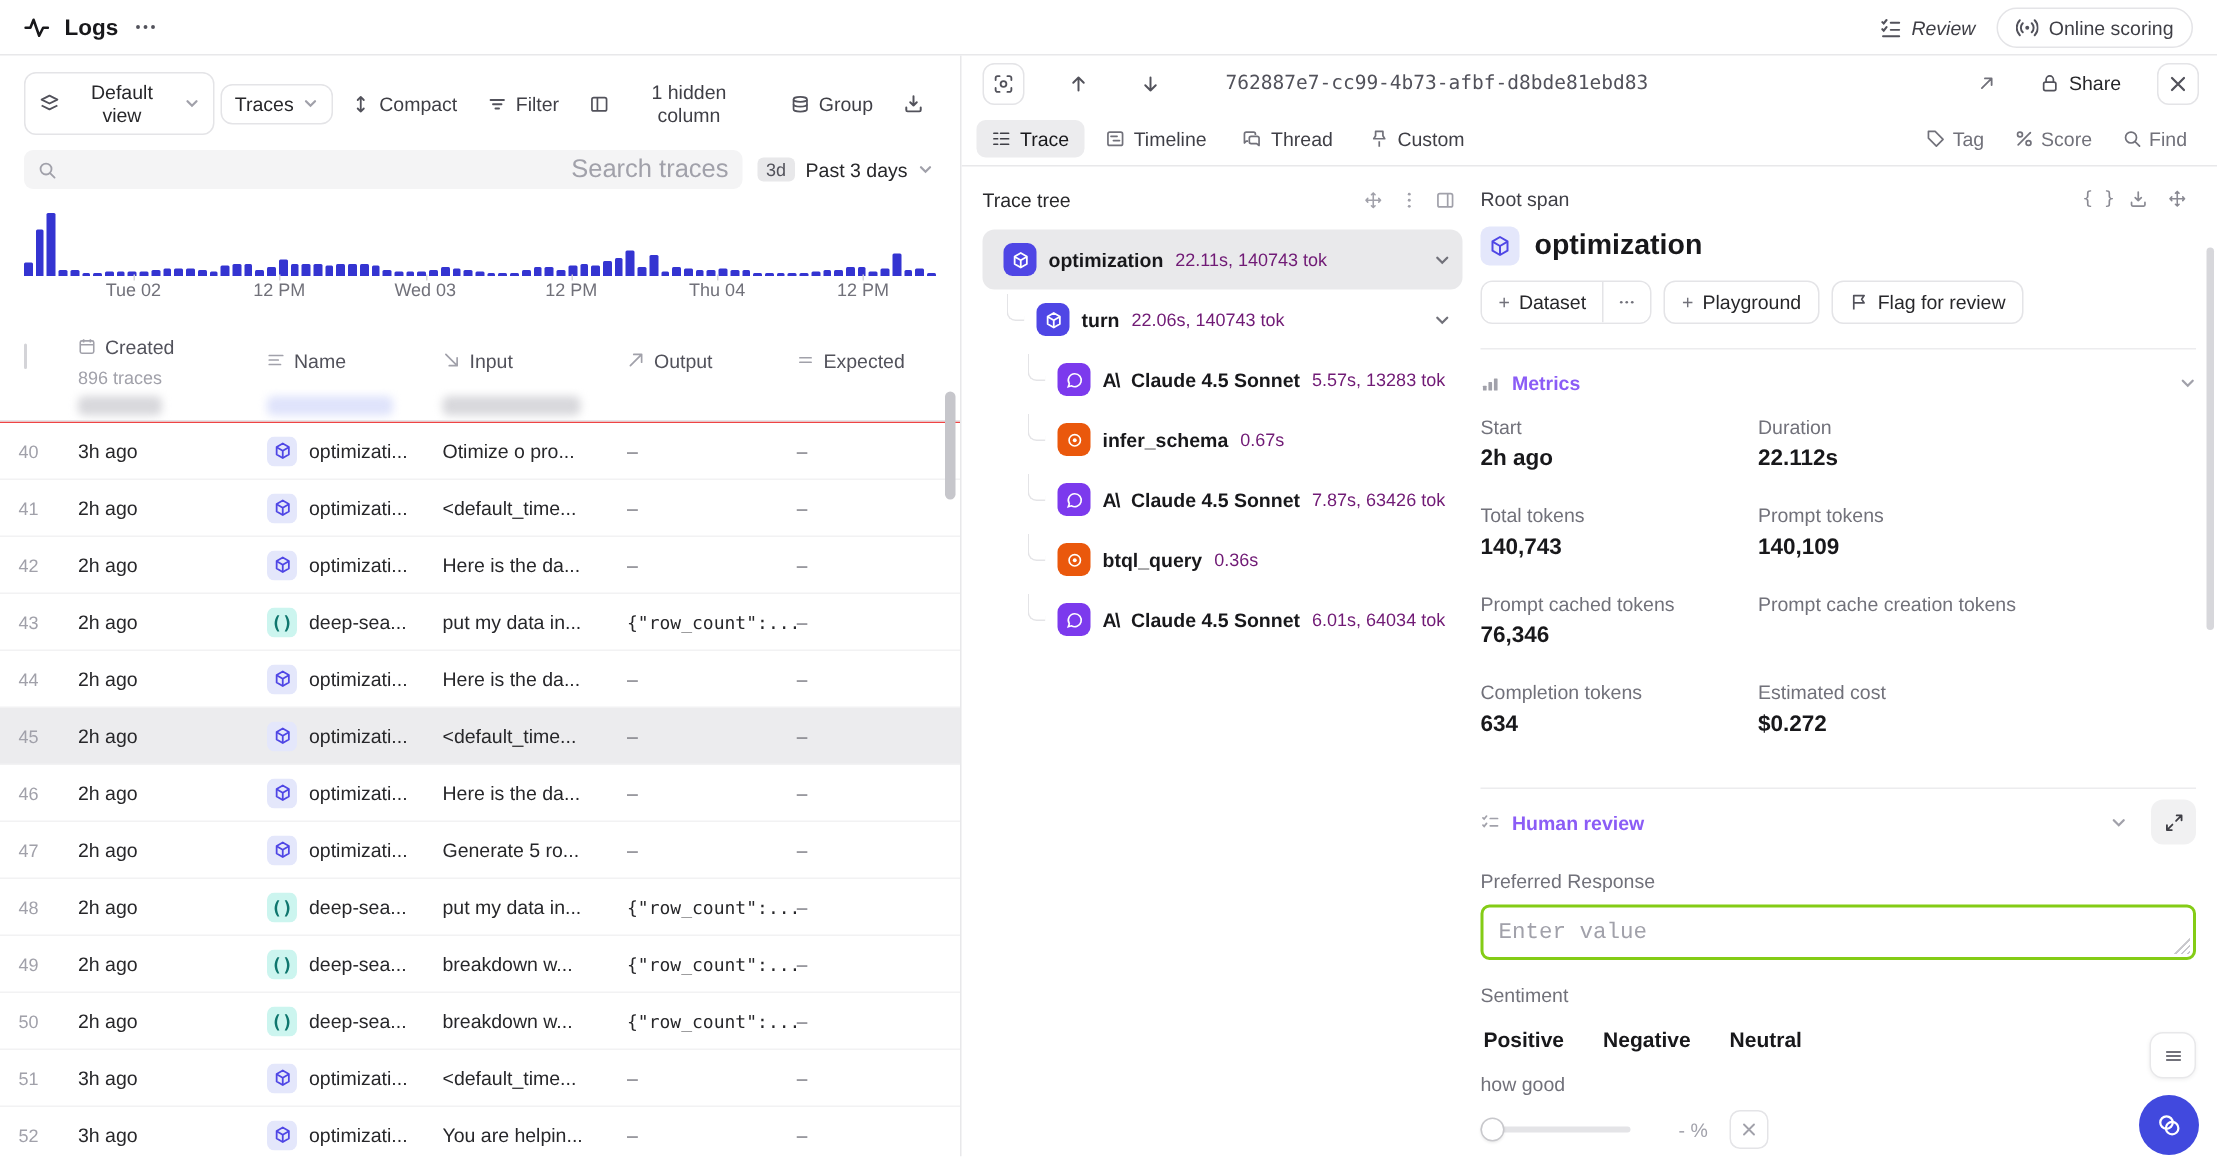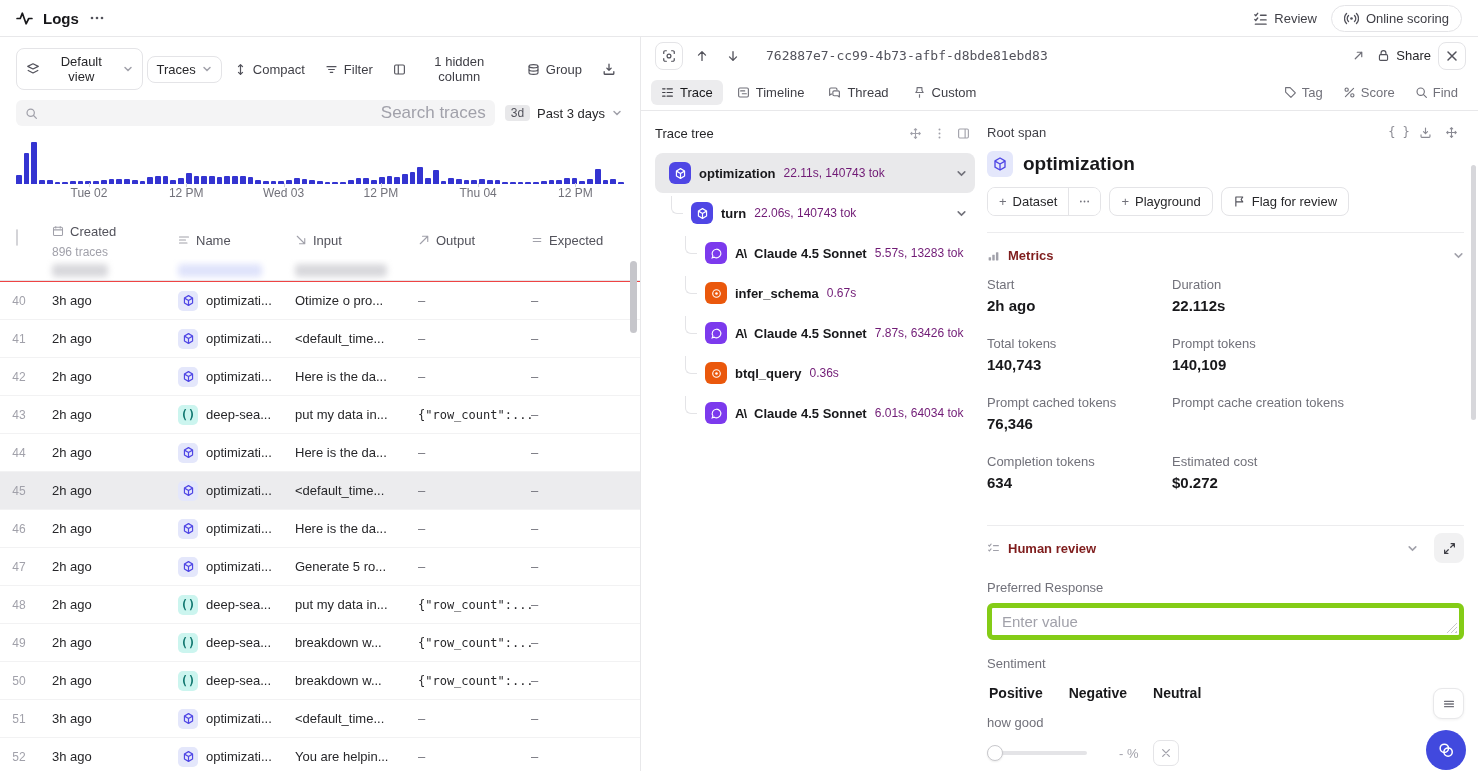--- a/index.html
+++ b/index.html
@@ -7,21 +7,21 @@
   body { font-family:"Liberation Sans","DejaVu Sans",sans-serif; font-size:13px; color:#18181b; background:#fff; }
   .mono { font-family:"DejaVu Sans Mono","Liberation Mono",monospace; }
   svg { display:block; }
 
   
   .topbar { height:37px; display:flex; align-items:center; justify-content:space-between; padding:0 16px; border-bottom:1px solid #e8e8ea; }
   .topbar-left { display:flex; align-items:center; gap:10px; }
   .app-title { font-size:15px; font-weight:700; }
   .icon-btn { display:flex; align-items:center; justify-content:center; border:none; background:transparent; color:#71717a; cursor:pointer; border-radius:6px; }
   .topbar-right { display:flex; align-items:center; gap:14px; }
-  .review-btn { display:flex; align-items:center; gap:6px; background:transparent; border:none; font-size:13px; color:#3f3f46; cursor:pointer; }
+  .review-btn { display:flex; align-items:center; gap:6px; background:transparent; border:none; font-size:13px; color:#3f3f46; cursor:pointer;font-style:italic; }
   .pill-btn { display:flex; align-items:center; gap:7px; background:#fff; border:1px solid #e4e4e7; border-radius:16px; padding:5px 12px; font-size:13px; color:#3f3f46; cursor:pointer; }
 
   .main { display:flex; height:734px; }
 
   
   .left-panel { width:641px; position:relative; border-right:1px solid #e8e8ea; overflow:hidden; }
   .toolbar { display:flex; align-items:center; gap:4px; padding:11px 16px 6px 16px; }
   .select-btn { display:flex; align-items:center; gap:6px; border:1px solid #e4e4e7; background:#fff; border-radius:8px; padding:5px 9px; font-size:13px; color:#27272a; cursor:pointer; }
   .ghost-btn { display:flex; align-items:center; gap:6px; border:none; background:transparent; padding:5px 8px; font-size:13px; color:#3f3f46; cursor:pointer; border-radius:6px; }
   .chev { color:#a1a1aa; }
@@ -57,21 +57,21 @@
   .cell .dash { color:#71717a; }
   .name-cell { display:flex; align-items:center; gap:8px; }
   .badge { width:20px; height:20px; border-radius:5px; display:flex; align-items:center; justify-content:center; flex:none; }
   .badge.cube { background:#e4e7fb; }
   .badge.paren { background:#ccf5ef; color:#0f766e; font-size:12px; font-weight:700; }
   .out-mono { font-family:"DejaVu Sans Mono","Liberation Mono",monospace; font-size:12px; color:#27272a; }
   .vscroll { position:absolute; width:7px; border-radius:4px; background:#c6c6cb; }
 
   
   .right-panel { flex:1; position:relative; overflow:hidden; }
-  .rp-header { height:37px; display:flex; align-items:center; gap:7px; padding:0 12px 0 14px; }
+  .rp-header { height:37px; display:flex; align-items:center; gap:24px; padding:0 12px 0 14px; }
   .sq-btn { width:28px; height:28px; border:1px solid #e4e4e7; border-radius:8px; background:#fff; display:flex; align-items:center; justify-content:center; color:#52525b; cursor:pointer; }
   .trace-id { font-size:13px; color:#52525b; margin-left:14px; }
   .rp-header .spacer { flex:1; }
   .share-btn { display:flex; align-items:center; gap:6px; background:transparent; border:none; font-size:13px; color:#27272a; cursor:pointer; }
   .rp-tabs { height:37px; display:flex; align-items:center; gap:4px; padding:0 12px 0 10px; border-bottom:1px solid #e8e8ea; }
   .tab { display:flex; align-items:center; gap:6px; padding:5px 10px; border:none; background:transparent; border-radius:6px; font-size:13px; color:#3f3f46; cursor:pointer; }
   .tab.active { background:#ececee; color:#18181b; }
   .tab .ticon { color:#71717a; }
   .rp-tabs .spacer { flex:1; }
   .tab-action { display:flex; align-items:center; gap:5px; border:none; background:transparent; font-size:13px; color:#71717a; cursor:pointer; padding:5px 8px; }
@@ -102,27 +102,27 @@
   .root-badge { width:26px; height:26px; border-radius:6px; background:#e4e7fb; display:flex; align-items:center; justify-content:center; }
   .root-title { font-size:19px; font-weight:700; }
   .btn-row { display:flex; align-items:center; gap:8px; }
   .wbtn { display:flex; align-items:center; gap:6px; border:1px solid #e4e4e7; background:#fff; border-radius:8px; padding:6px 11px; font-size:13px; color:#27272a; cursor:pointer; }
   .split { display:flex; border:1px solid #e4e4e7; border-radius:8px; overflow:hidden; }
   .split .seg { display:flex; align-items:center; gap:6px; padding:6px 11px; background:#fff; border:none; font-size:13px; color:#27272a; cursor:pointer; }
   .split .seg + .seg { border-left:1px solid #e4e4e7; color:#71717a; padding:6px 9px; }
   .plus { color:#71717a; }
   .hr-line { border-top:1px solid #ececee; margin:16px 0 0 0; }
   .section-head { display:flex; align-items:center; gap:8px; height:44px; }
-  .section-title { font-size:13px; font-weight:600; color:#7f1d1d; flex:1; }
+  .section-title { font-size:13px; font-weight:600; color:#8b5cf6; flex:1; }
   .metrics-grid { display:grid; grid-template-columns:185px 1fr; row-gap:22px; padding-bottom:18px; }
   .metric .mlabel { font-size:13px; color:#71717a; margin-bottom:5px; }
   .metric .mvalue { font-size:15px; font-weight:600; color:#18181b; }
   .expand-btn { width:30px; height:30px; border:none; background:#f1f1f2; border-radius:8px; display:flex; align-items:center; justify-content:center; color:#3f3f46; cursor:pointer; }
   .field-label { font-size:13px; color:#71717a; margin:10px 0 8px 0; }
-  .textarea { position:relative; border:5px solid #84cc16; border-radius:6px; height:37px; display:flex; padding:0 10px; }
+  .textarea { position:relative; border:2px solid #84cc16; border-radius:6px; height:37px; display:flex; padding:0 10px;font-family:Liberation Mono, monospace; }
   .textarea input { border:none; outline:none; width:100%; font-size:15px; font-family:inherit; color:#18181b; background:transparent; }
   .textarea input::placeholder { color:#a1a1aa; }
   .resize-grip { position:absolute; right:2px; bottom:2px; width:11px; height:11px; background:repeating-linear-gradient(135deg, transparent 0 2px, #c8c8cc 2px 3px); clip-path:polygon(100% 0, 100% 100%, 0 100%); }
   .sentiment-row { display:flex; align-items:center; gap:26px; margin:14px 0 6px 2px; }
   .sent-btn { border:none; background:transparent; font-size:14px; font-weight:600; color:#18181b; cursor:pointer; }
   .slider-row { display:flex; align-items:center; gap:14px; margin-top:10px; }
   .slider { position:relative; width:100px; height:16px; cursor:pointer; }
   .slider .track { position:absolute; top:6px; left:0; right:0; height:4px; border-radius:2px; background:#e4e4e7; }
   .slider .knob { position:absolute; top:0; left:0; width:16px; height:16px; border-radius:50%; background:#fff; border:1px solid #c8c8cc; box-shadow:0 1px 2px rgba(0,0,0,.08); }
   .slider-val { font-size:13px; color:#a1a1aa; margin-left:18px; }

